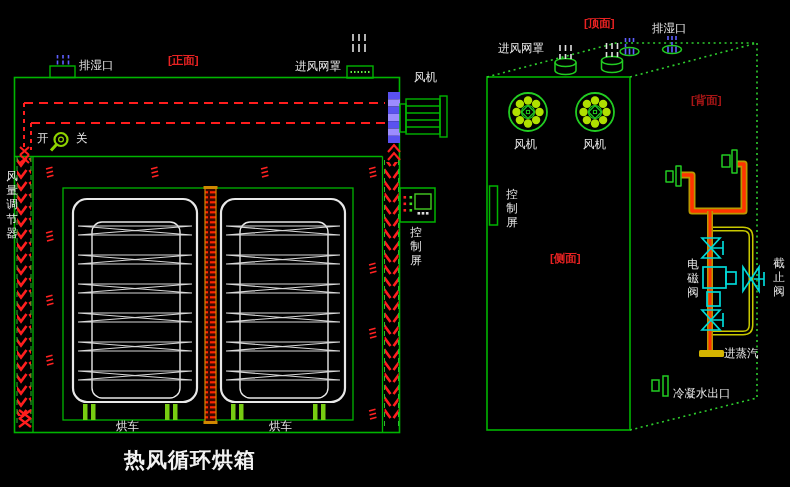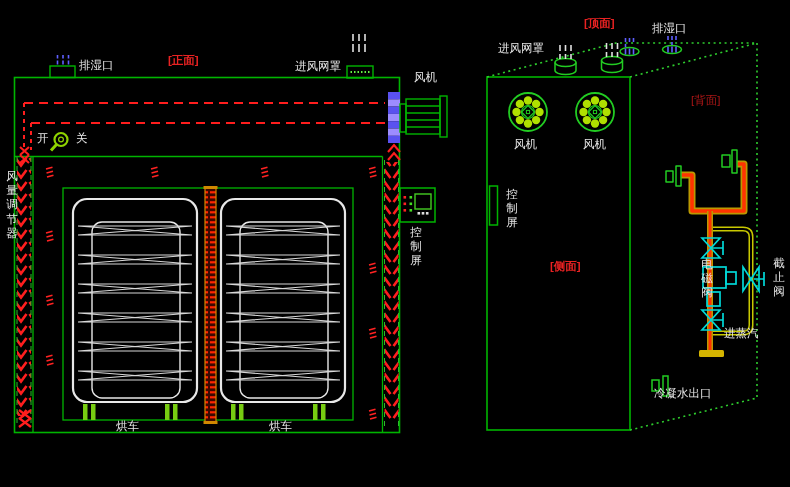--- a/index.html
+++ b/index.html
@@ -1,21 +1,21 @@
 <!DOCTYPE html>
 <html><head>
 <meta charset="utf-8">
 <style>
   html,body{margin:0;padding:0;background:#000;}
   #stage{position:relative;width:790px;height:487px;background:#000;overflow:hidden;
          font-family:"Liberation Sans","DejaVu Sans",sans-serif;}
   #lineart{position:absolute;left:0;top:0;z-index:1;}
   .lbl{position:absolute;z-index:2;color:#e9e9e9;font-size:11.5px;line-height:12px;white-space:nowrap;}
   .lbl.red{color:#e82222;font-weight:bold;}
-  .lbl.dimred{color:#a81616;font-weight:normal;}
+  .lbl.dimred{color:#a81616;font-weight:bold;}
   .lbl.vert{width:22px;white-space:normal;word-break:break-all;line-height:14.2px;text-align:center;}
   .lbl.title{font-size:21px;font-weight:bold;letter-spacing:1px;color:#f2f2f2;}
 </style>
 </head>
 <body>
 
 <div id="stage">
 
 <svg id="lineart" width="790" height="487" viewBox="0 0 790 487">
   <defs>
@@ -245,27 +245,28 @@
 <div class="lbl" style="left:79px;top:59px">排湿口</div>
 <div class="lbl red" style="left:168px;top:54px">[正面]</div>
 <div class="lbl" style="left:295px;top:60px">进风网罩</div>
 <div class="lbl" style="left:414px;top:71px">风机</div>
 <div class="lbl" style="left:37px;top:132px">开</div>
 <div class="lbl" style="left:76px;top:132px">关</div>
 <div class="lbl vert" style="left:1px;top:169px">风量调节器</div>
 <div class="lbl vert" style="left:405px;top:225px">控制屏</div>
 <div class="lbl" style="left:116px;top:420px">烘车</div>
 <div class="lbl" style="left:269px;top:420px">烘车</div>
+<div class="lbl title" style="left:124px;top:454px">热风循环烘箱</div>
 
 <div class="lbl" style="left:498px;top:42px">进风网罩</div>
 <div class="lbl red" style="left:584px;top:17px">[顶面]</div>
 <div class="lbl" style="left:652px;top:22px">排湿口</div>
 <div class="lbl" style="left:514px;top:138px">风机</div>
 <div class="lbl" style="left:583px;top:138px">风机</div>
 <div class="lbl vert" style="left:501px;top:187px">控制屏</div>
-<div class="lbl red" style="left:550px;top:260px">[侧面]</div>
+<div class="lbl red" style="left:550px;top:252px">[侧面]</div>
 <div class="lbl dimred" style="left:691px;top:94px">[背面]</div>
-<div class="lbl vert" style="left:696px;top:257px">电磁阀</div>
+<div class="lbl vert" style="left:682px;top:257px">电磁阀</div>
 <div class="lbl vert" style="left:768px;top:256px">截止阀</div>
-<div class="lbl" style="left:724px;top:327px">进蒸汽</div>
-<div class="lbl" style="left:654px;top:387px">冷凝水出口</div>
+<div class="lbl" style="left:724px;top:347px">进蒸汽</div>
+<div class="lbl" style="left:673px;top:387px">冷凝水出口</div>
 
 </div>
 
 </body></html>

